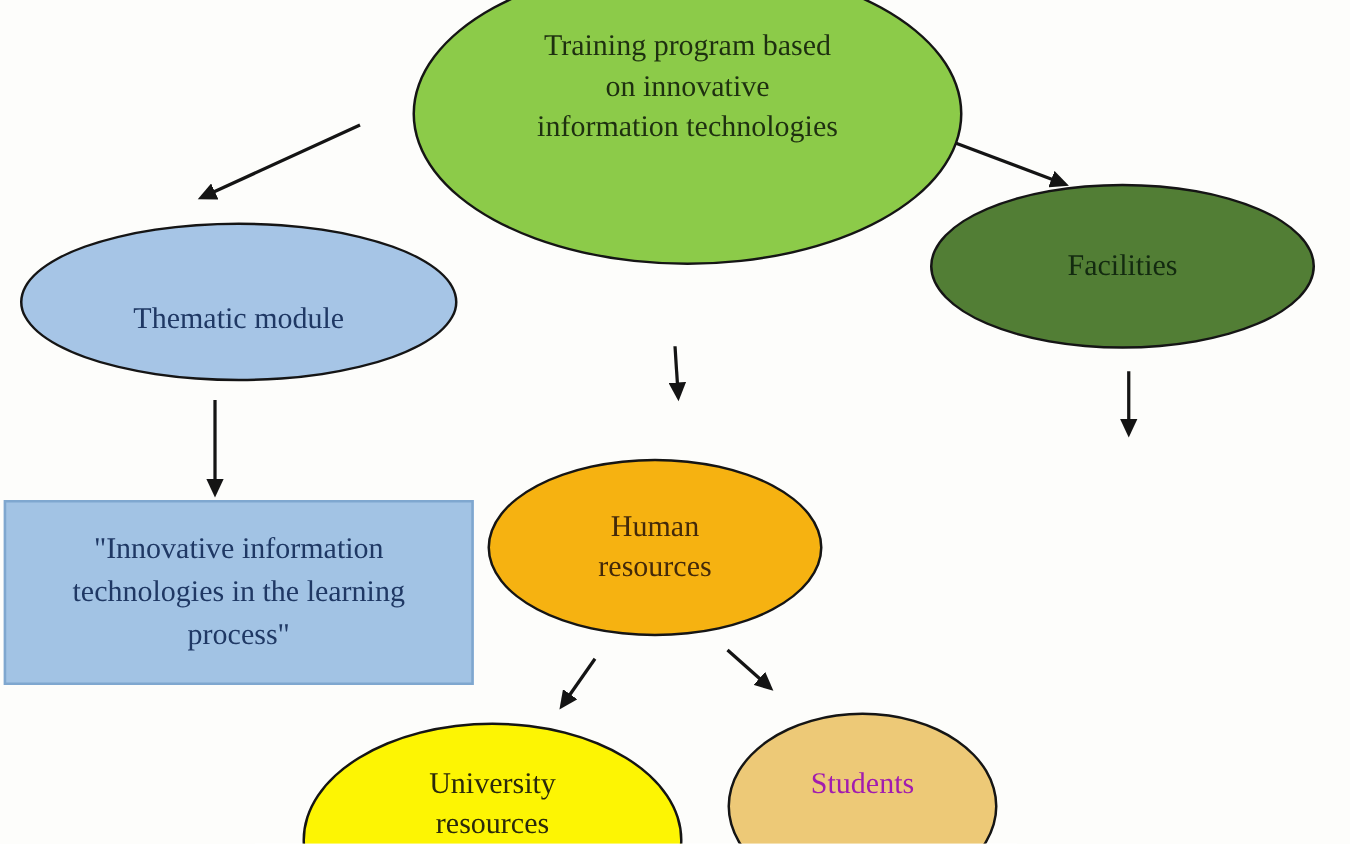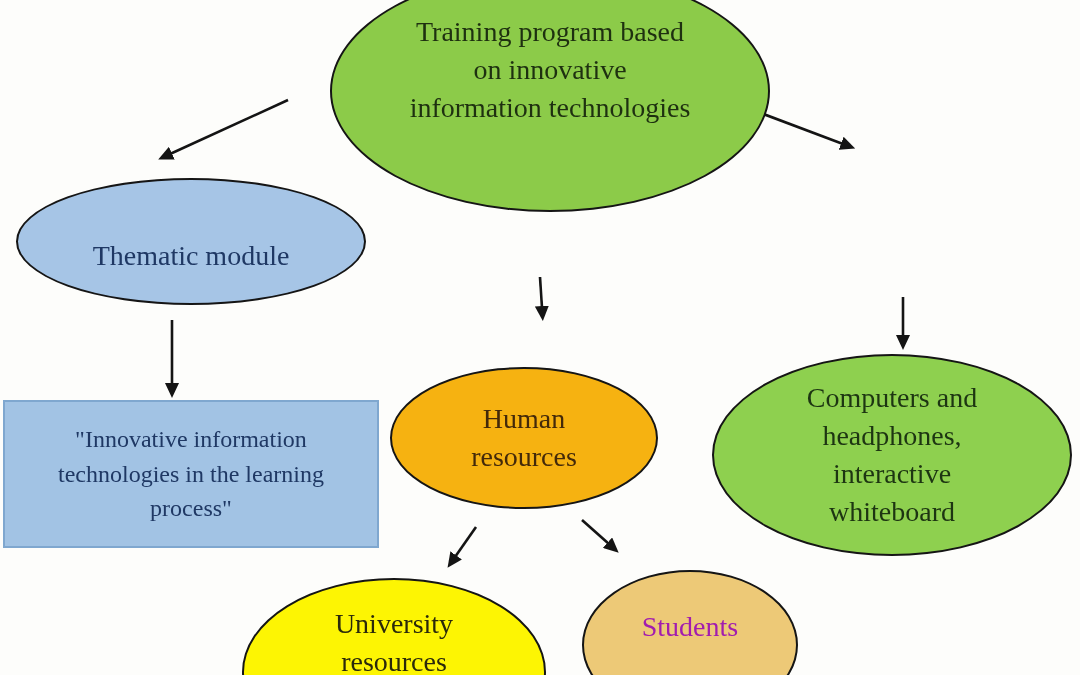--- a/index.html
+++ b/index.html
@@ -20,21 +20,21 @@
   .node {
     position: absolute;
     box-sizing: border-box;
     display: flex;
     align-items: center;
     justify-content: center;
     text-align: center;
   }
   .node .label {
     white-space: pre-line;
-    font-size: 28px;
+    font-size: 24px;
     line-height: 1.35;
     color: #21280f;
   }
   .ellipse { border-radius: 50%; border: 2.5px solid #151515; }
   .rect    { border: 2px solid #7fa7cf; }
 
   
   #node-training   { left: 330px; top: -30px;  width: 440px; height: 242px; padding-bottom: 42px; }
   #node-training .label   { color: #1e3010; }
   #node-thematic   { left: 16px;  top: 178px;  width: 350px; height: 127px; }
@@ -75,38 +75,35 @@
   <div class="node ellipse" id="node-training" style="background: rgb(140, 203, 73);">
     <span class="label">Training program based
 on innovative
 information technologies</span>
   </div>
 
   <div class="node ellipse" id="node-thematic" style="background: rgb(166, 197, 230);">
     <span class="label">Thematic module</span>
   </div>
 
+  <div class="node ellipse" id="node-facilities" style="background: rgb(82, 126, 53);">
+    <span class="label">Facilities</span>
+  </div>
 
   <div class="node ellipse" id="node-human" style="background: rgb(246, 178, 17);">
     <span class="label">Human
 resources</span>
   </div>
 
   <div class="node rect" id="node-module-box" style="background: rgb(162, 195, 228);">
     <span class="label">"Innovative information
 technologies in the learning
 process"</span>
   </div>
 
-  <div class="node ellipse" id="node-computers" style="background: rgb(142, 208, 79);">
-    <span class="label">Computers and
-headphones,
-interactive
-whiteboard</span>
-  </div>
 
   <div class="node ellipse" id="node-university" style="background: rgb(253, 245, 3);">
     <span class="label">University
 resources</span>
   </div>
 
   <div class="node ellipse" id="node-students" style="background: rgb(237, 201, 119);">
     <span class="label">Students</span>
   </div>
 

